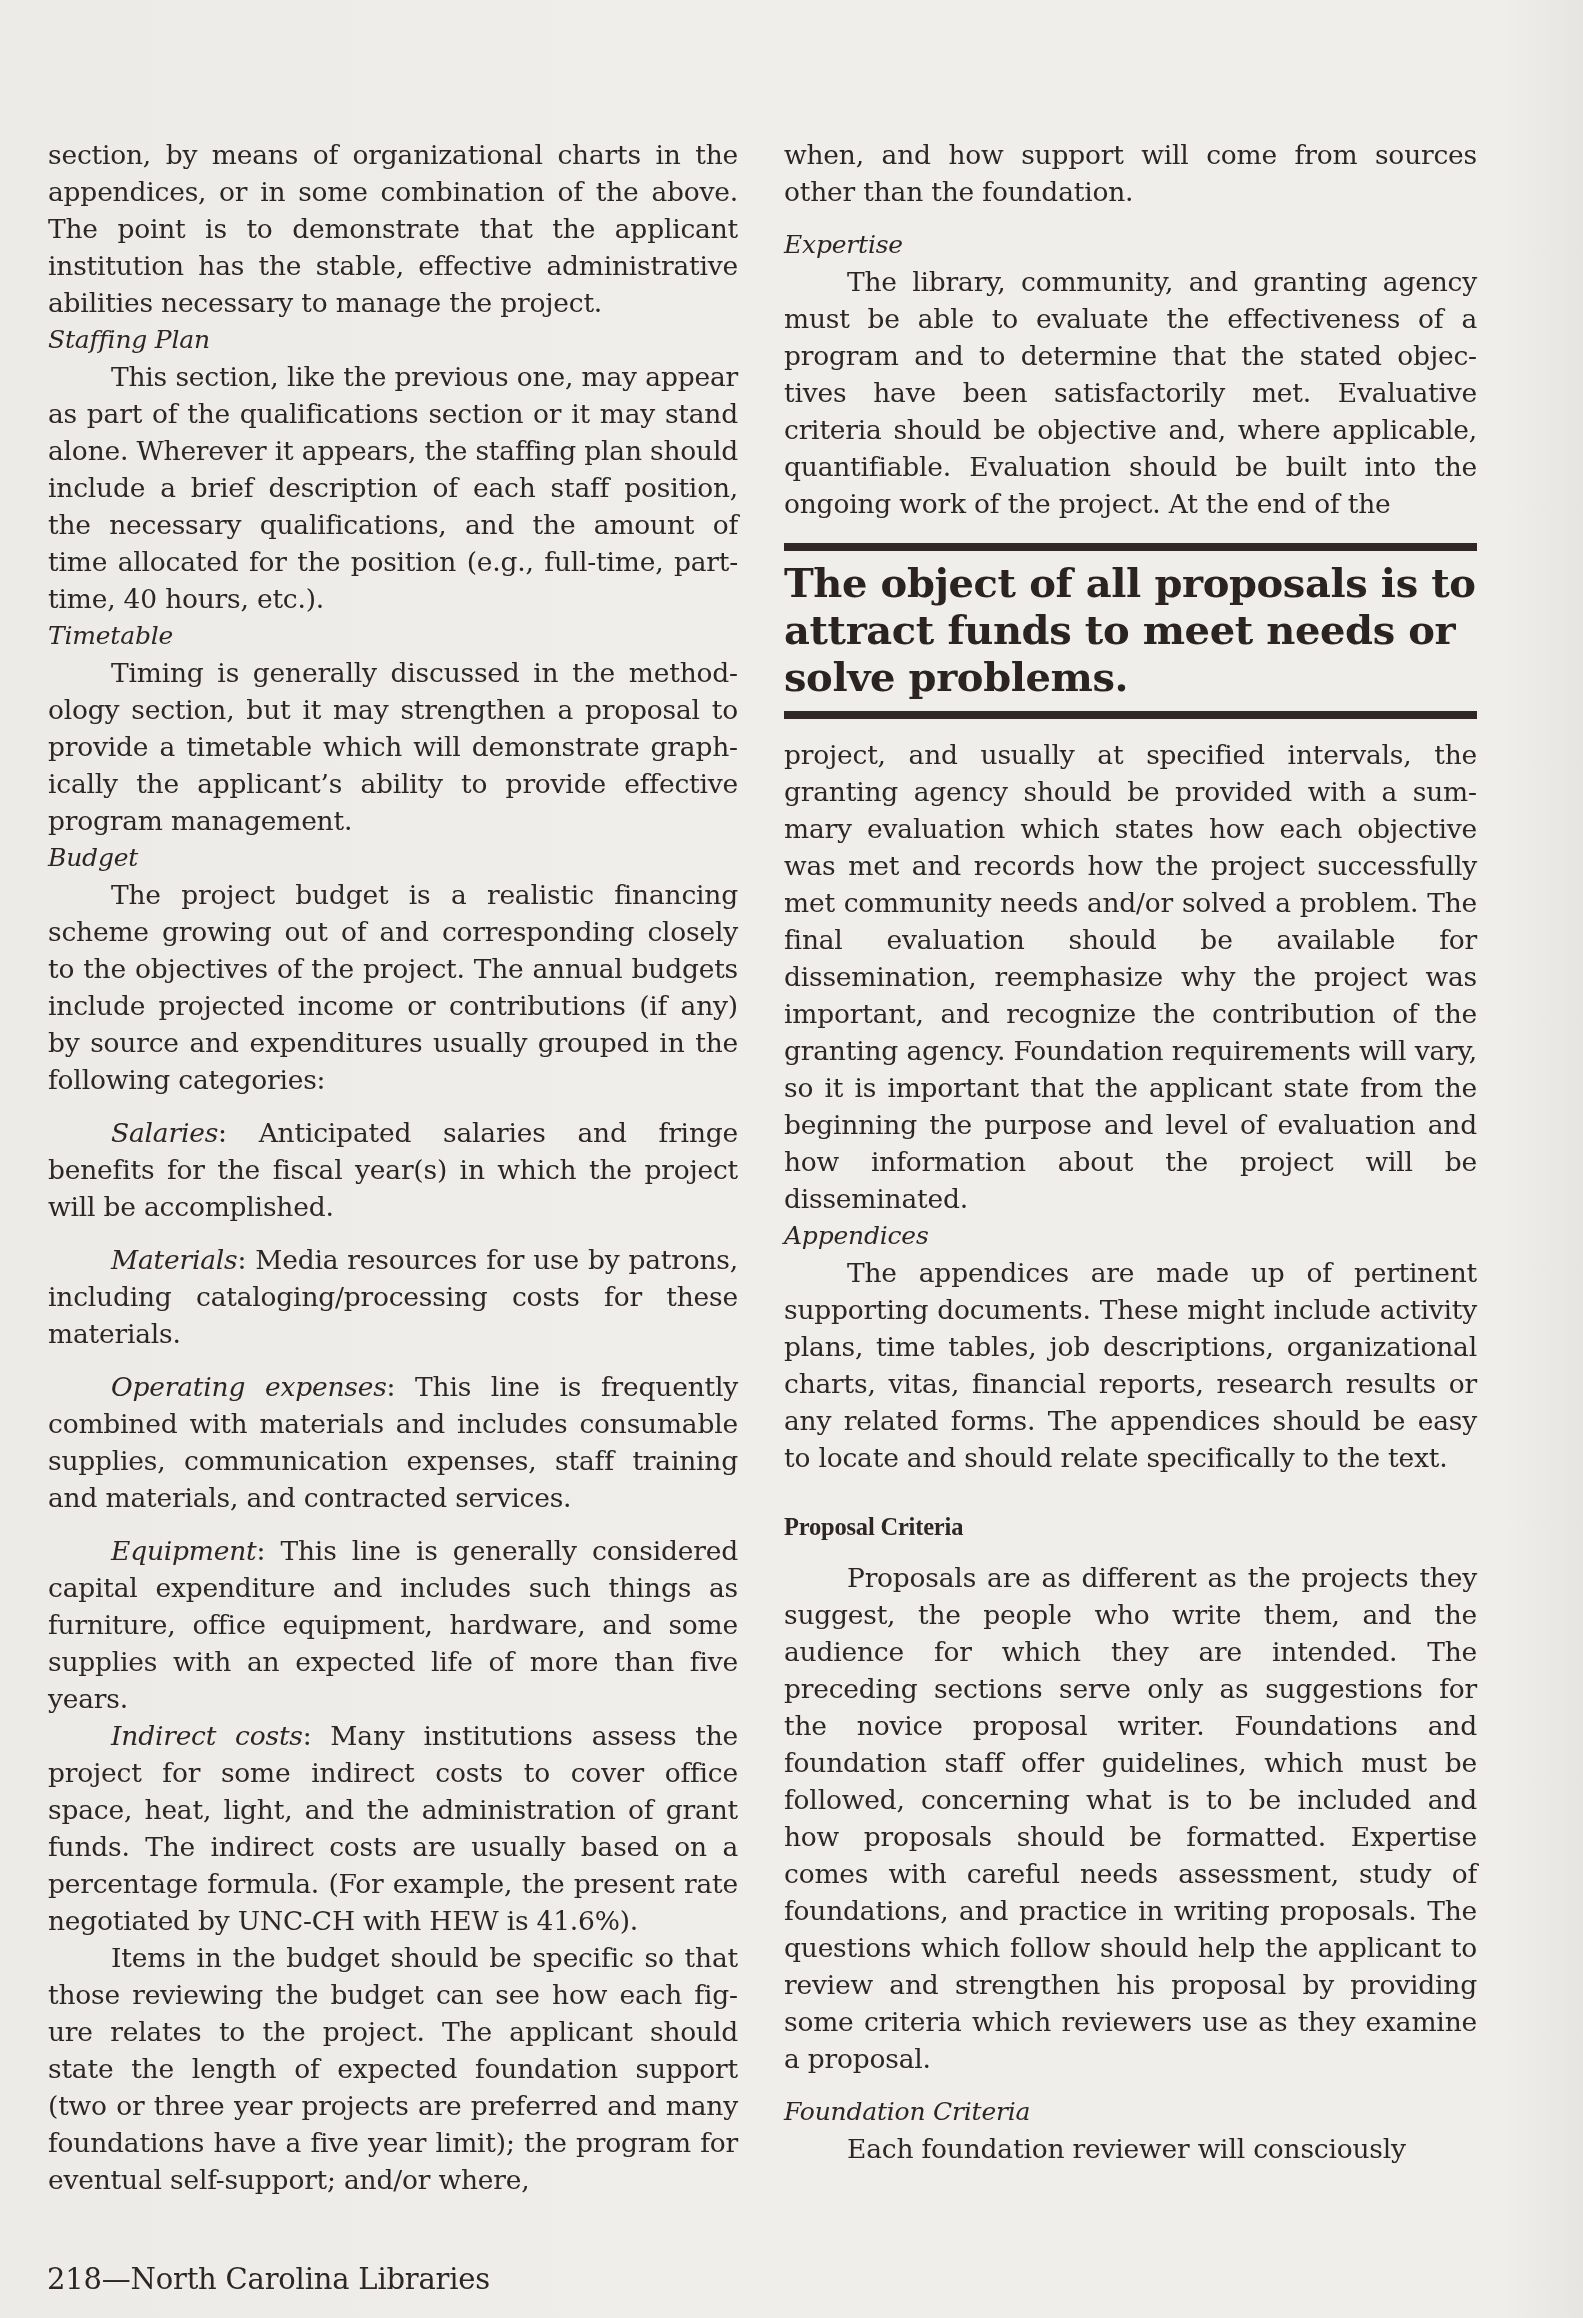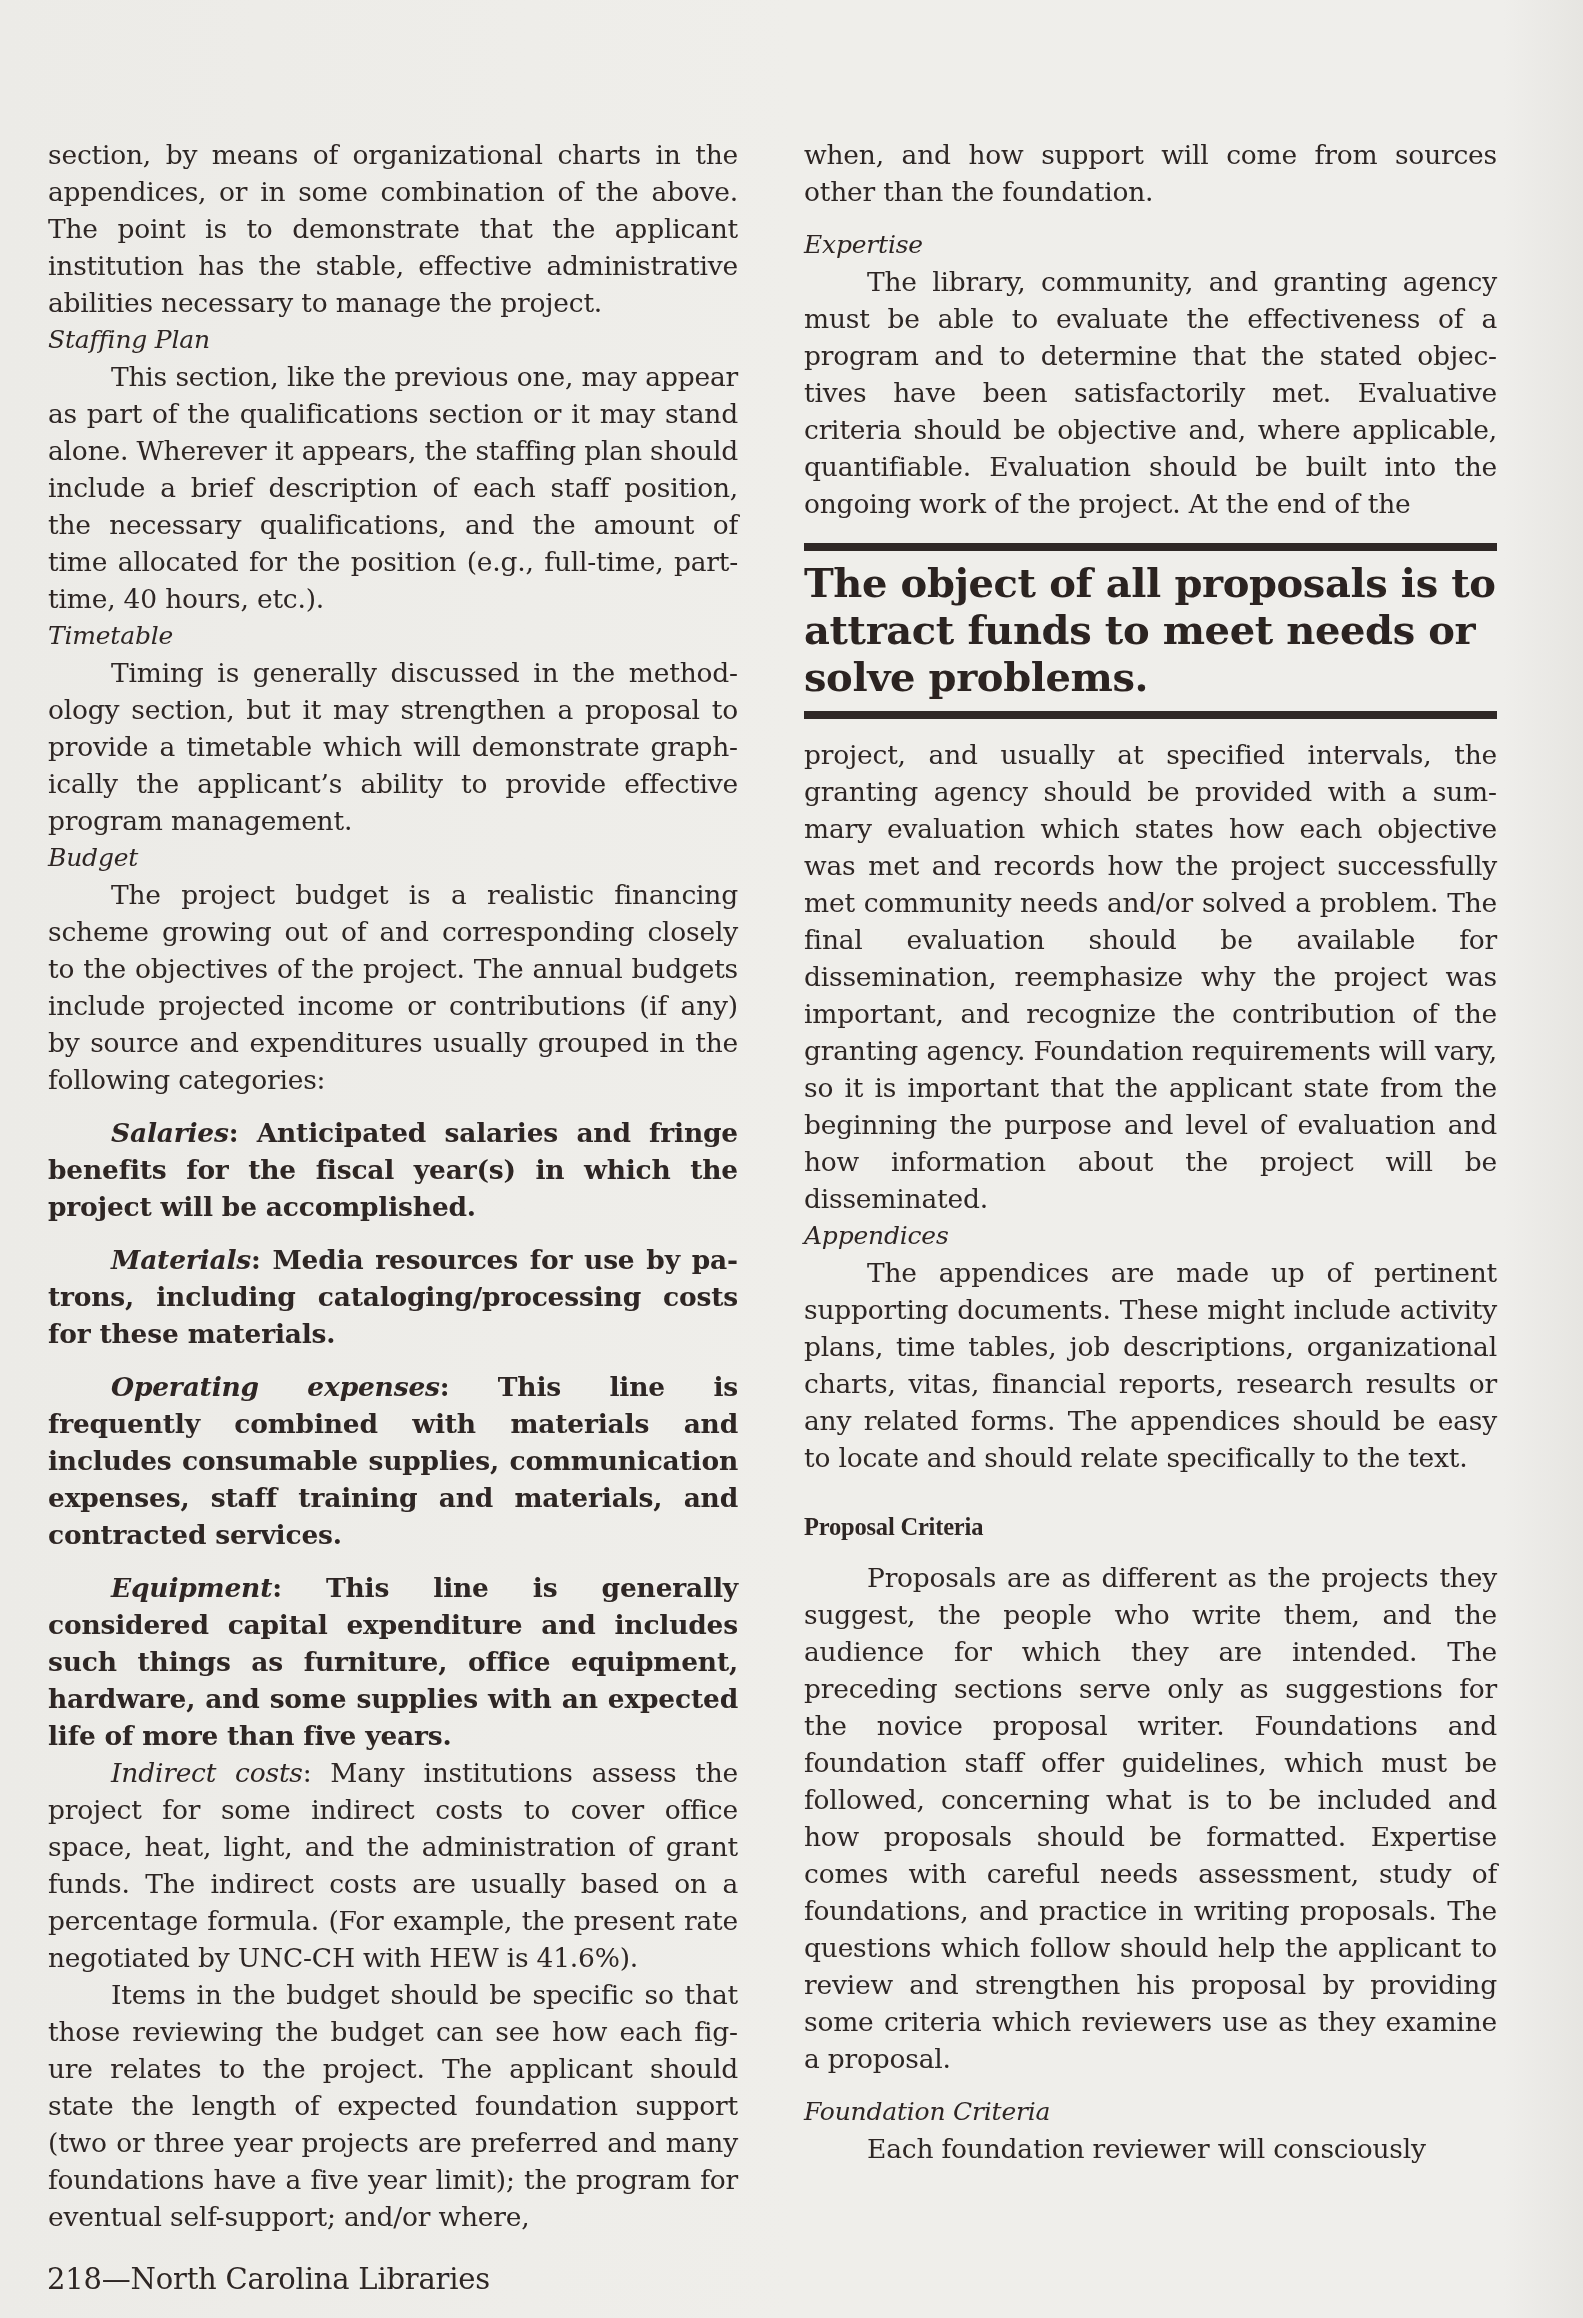--- a/index.html
+++ b/index.html
@@ -26,32 +26,32 @@
     font-size: 26.5px;
     line-height: 37px;
     letter-spacing: -0.2px;
   }
   .col-left {
     left: 48px;
     top: 136px;
     width: 690px;
   }
   .col-right {
-    left: 804px;
+    left: 784px;
     top: 136px;
     width: 693px;
   }
   .p {
     margin: 0;
     text-align: justify;
     text-align-last: left;
     hyphens: manual;
   }
   .p.indent { text-indent: 63px; }
-  .p.gap { margin-top: 16px; font-weight: bold; }
+  .p.gap { margin-top: 16px; }
   .subhead {
     font-style: italic;
     margin: 0;
     font-family: "DejaVu Serif", "Liberation Serif", serif;
     font-size: 25px;
   }
   .subhead.gap { margin-top: 16px; }
   .term { font-style: italic; }
   .section-head {
     font-weight: bold;

